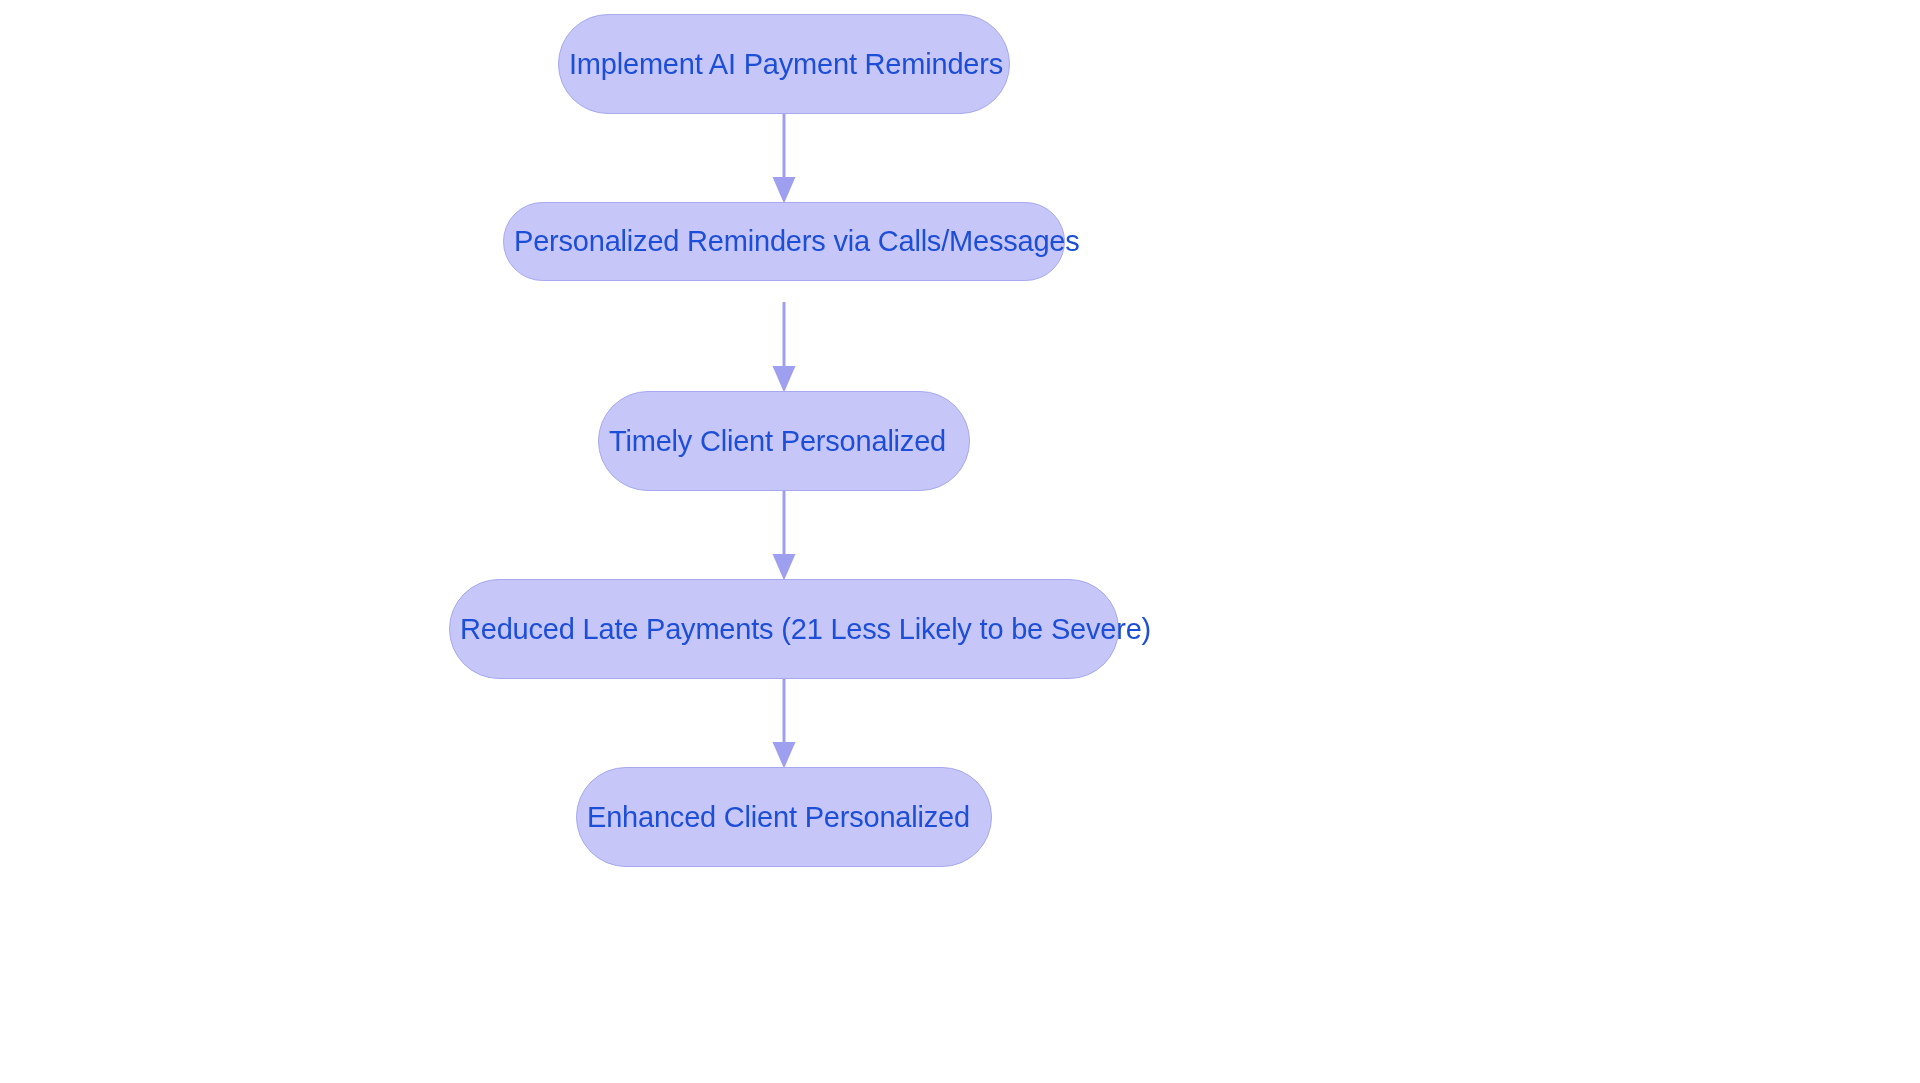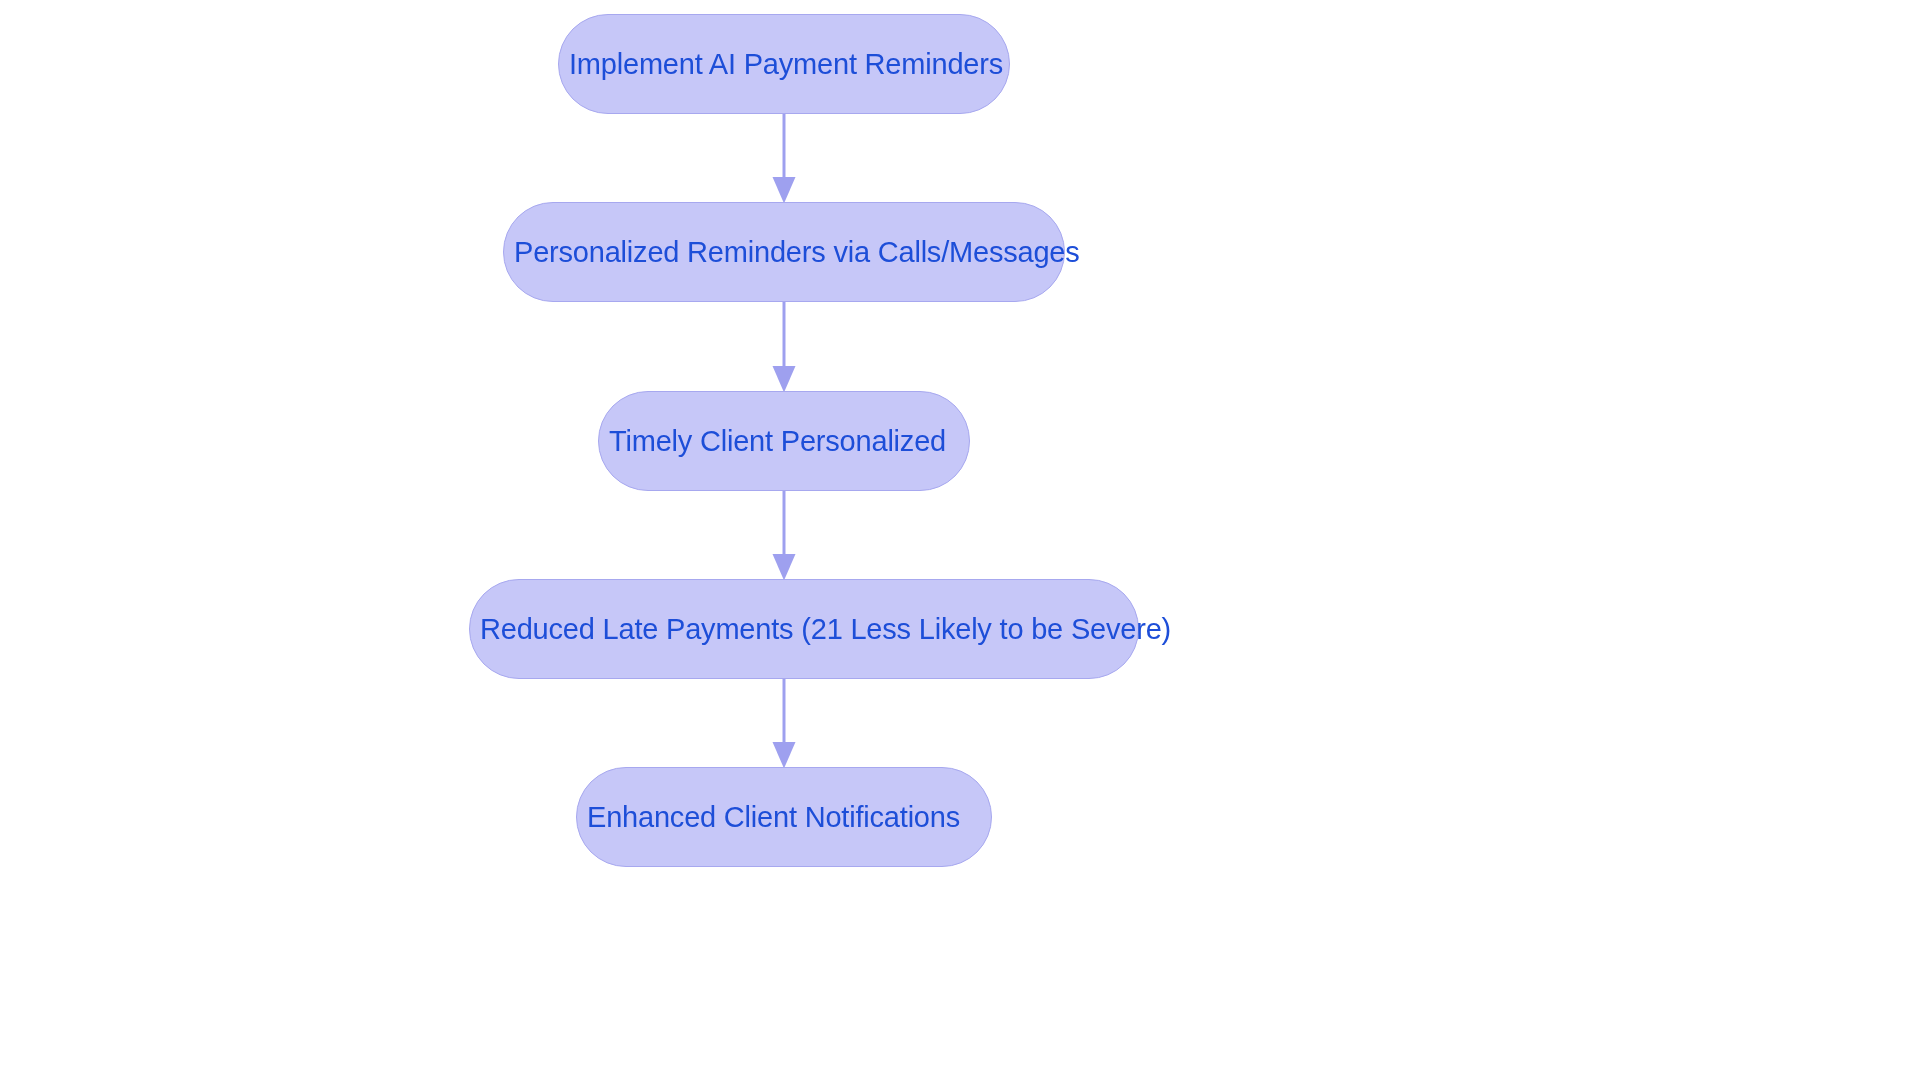--- a/index.html
+++ b/index.html
@@ -43,23 +43,23 @@
   .edge-layer {
     position: absolute;
     left: 0;
     top: 0;
     width: 1920px;
     height: 1083px;
     pointer-events: none;
   }
   
   #node-0 { left: 558px;  top: 14px;  width: 452px; height: 100px; font-size: 29px; }
-  #node-1 { left: 503px;  top: 202px; width: 562px; height: 100px; font-size: 29px; }
+  #node-1 { left: 503px;  top: 202px; width: 562px; height: 79px; font-size: 29px; }
   #node-2 { left: 598px;  top: 391px; width: 372px; height: 100px; font-size: 29px; }
-  #node-3 { left: 469px;  top: 579px; width: 670px; height: 100px; font-size: 29px; }
+  #node-3 { left: 449px;  top: 579px; width: 670px; height: 100px; font-size: 29px; }
   #node-4 { left: 576px;  top: 767px; width: 416px; height: 100px; font-size: 29px; }
 </style>
 </head>
 <body>
 
 <div id="flowchart-canvas">
 
   <svg class="edge-layer" viewBox="0 0 1920 1083" width="1920" height="1083" xmlns="http://www.w3.org/2000/svg">
     <defs>
       <marker id="arrowhead" markerWidth="9" markerHeight="9" refX="4.5" refY="4.5" orient="auto" markerUnits="strokeWidth">
@@ -82,16 +82,16 @@
 
   <div class="node" id="node-2">
     <span class="node-label">Timely Client Personalized</span>
   </div>
 
   <div class="node" id="node-3">
     <span class="node-label">Reduced Late Payments (21 Less Likely to be Severe)</span>
   </div>
 
   <div class="node" id="node-4">
-    <span class="node-label">Enhanced Client Notifications</span>
+    <span class="node-label">Enhanced Client Personalized</span>
   </div>
 
 </div>
 
 </body></html>

